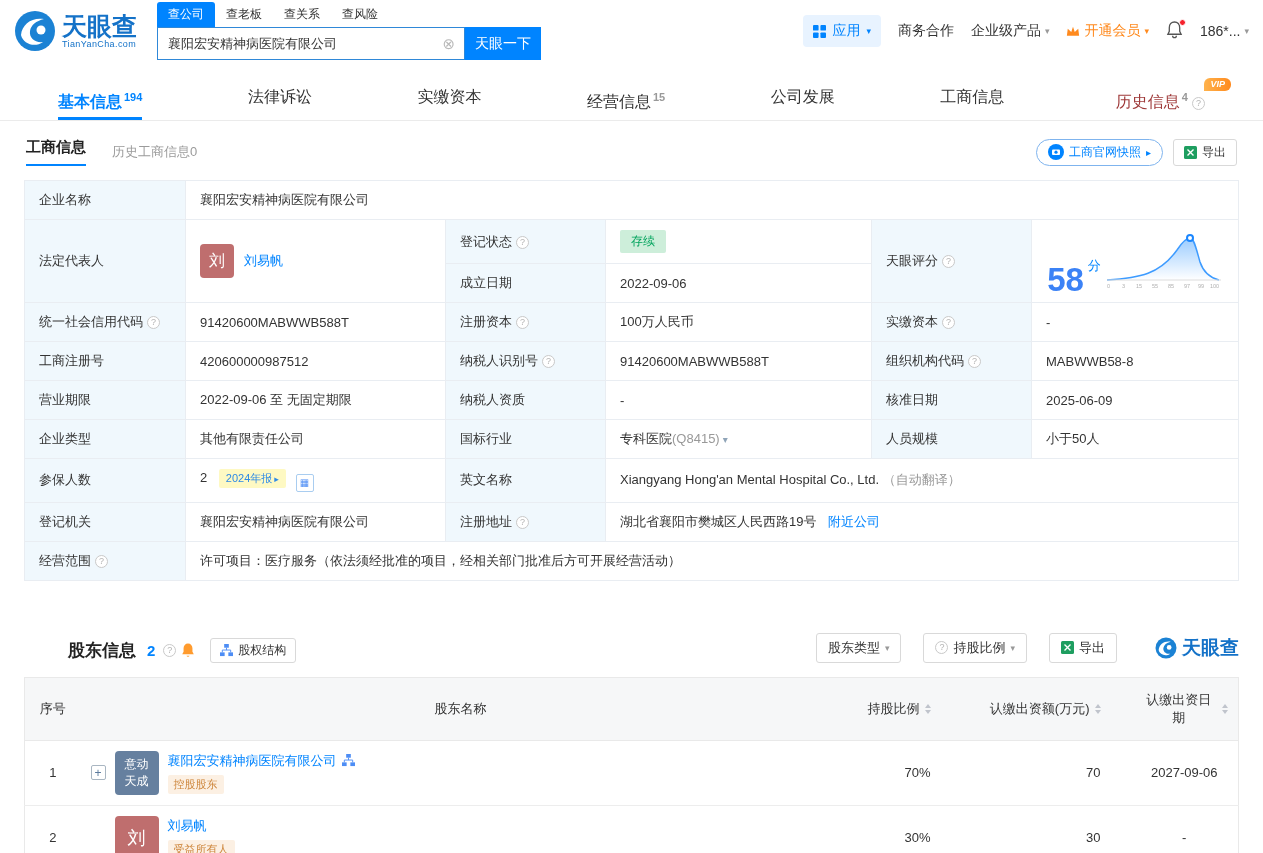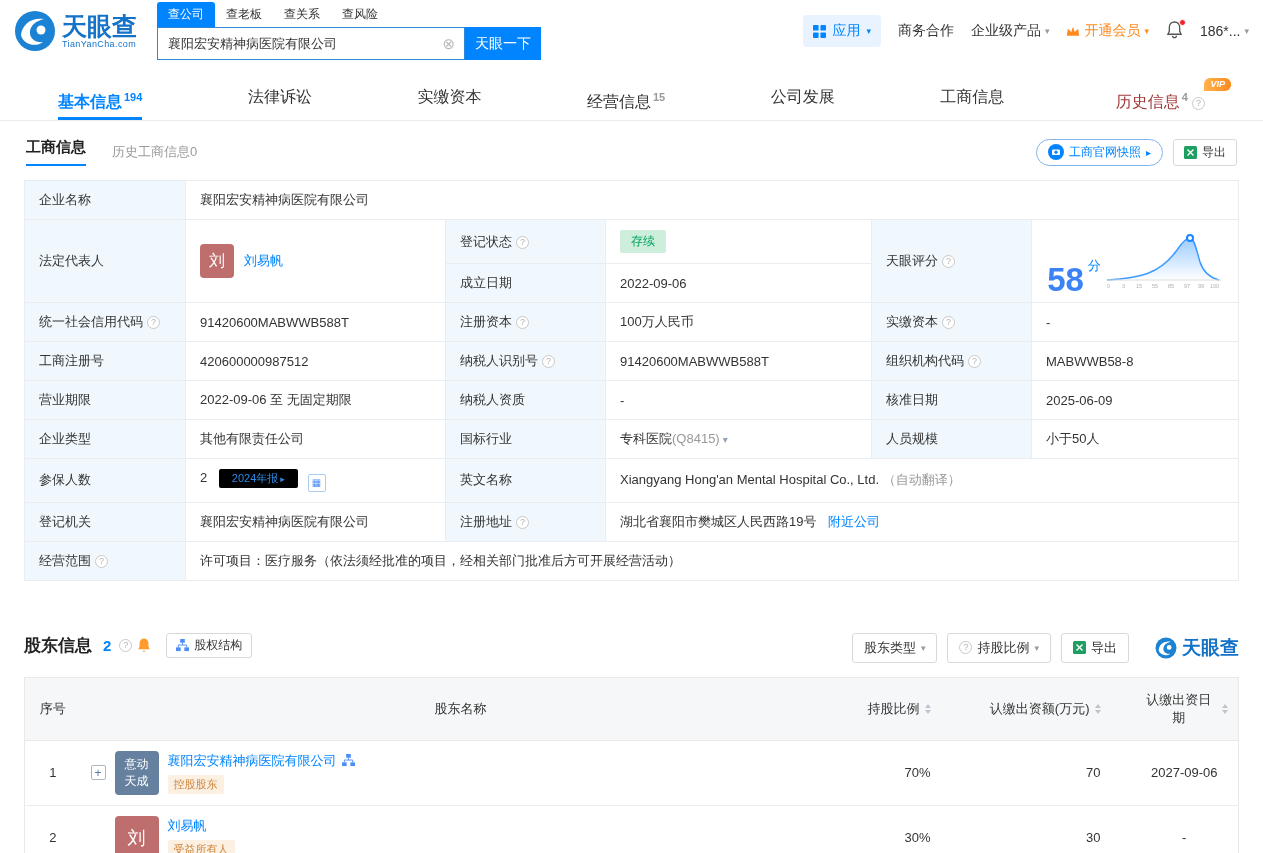--- a/index.html
+++ b/index.html
@@ -65,37 +65,37 @@
   td.lbl { background:#f0f8fd; }
   .rep-cell { display:flex; align-items:center; }
   .avatar-sm { width:34px; height:34px; background:#bf6e6e; color:#fff; border-radius:4px; display:inline-flex;
                align-items:center; justify-content:center; font-size:16px; margin-right:10px; flex:none; }
   .status-badge { background:#cdeeda; color:#00a35c; padding:3px 11px; border-radius:2px; font-size:12px; display:inline-block; }
   .score-cell { padding:4px 8px !important; }
   .score-flex { display:flex; align-items:center; justify-content:center; gap:4px; }
   .score-num { font-size:33px; font-weight:bold; color:#3b82f6; line-height:1;margin-top:36px; }
   .score-unit { font-size:13px; color:#0084ff; margin-top:10px; }
   .caret-icon { font-size:10px; color:#8fa4b8; margin-left:3px; cursor:pointer; }
-  .annual-badge { background:#000000; color:#2e8ae6; font-size:11px; padding:2px 13px; border-radius:2px;
+  .annual-badge { background:#fef9c3; color:#2e8ae6; font-size:11px; padding:2px 7px; border-radius:2px;
                   margin-left:8px; cursor:pointer; display:inline-block; }
   .annual-badge .arrow { font-size:9px; margin-left:2px; }
   .insured-icon { display:inline-flex; align-items:center; justify-content:center; width:18px; height:18px;
                   border:1px solid #a9cdf0; border-radius:2px; color:#4d8df5; font-size:10px; margin-left:6px;
                   vertical-align:-4px; cursor:pointer; background:#fff; }
   .addr-link { color:#0084ff; margin-left:8px; cursor:pointer; }
 
   
   .sh-section { margin:52px 24px 0; }
-  .sh-header { display:flex; align-items:flex-start; }
+  .sh-header { display:flex; align-items:flex-end;margin-left:44px; }
   .sh-title { font-size:17px; font-weight:bold; color:#222; }
   .sh-count { color:#0084ff; font-size:15px; font-weight:bold; margin-left:7px; }
   .sh-left { display:flex; align-items:center; gap:4px; }
   .equity-btn { margin-left:10px; height:25px; border:1px solid #d9d9d9; background:#fff; border-radius:3px;
                 font-size:12px; color:#333; display:inline-flex; align-items:center; gap:5px; padding:0 9px; cursor:pointer; }
-  .sh-right { margin-left:auto; display:flex; gap:10px; align-items:center; }
+  .sh-right { margin-left:auto; display:flex; gap:22px; align-items:center; }
   .filter-btn { height:30px; border:1px solid #d9d9d9; background:#fff; border-radius:3px; font-size:13px;
                 color:#333; display:inline-flex; align-items:center; gap:5px; padding:0 11px; cursor:pointer; }
   .watermark { display:flex; align-items:center; gap:5px; color:#1472c8; font-weight:bold; font-size:19px; margin-left:16px; }
 
   .sh-table { width:100%; border-collapse:collapse; margin-top:14px; font-size:13px; border:1px solid #e9e9e9; }
   .sh-table th { background:#f6f7f8; font-weight:normal; color:#333; padding:13px 10px; border-bottom:1px solid #e9e9e9; }
   .sh-table td { padding:10px 10px; border-bottom:1px solid #ededed; color:#333; }
   th.r-h, td.r-c { text-align:right; padding-right:30px; }
   th.c-h, td.c-c { text-align:center; }
   .th-flex { display:inline-flex; align-items:center; gap:3px; }

